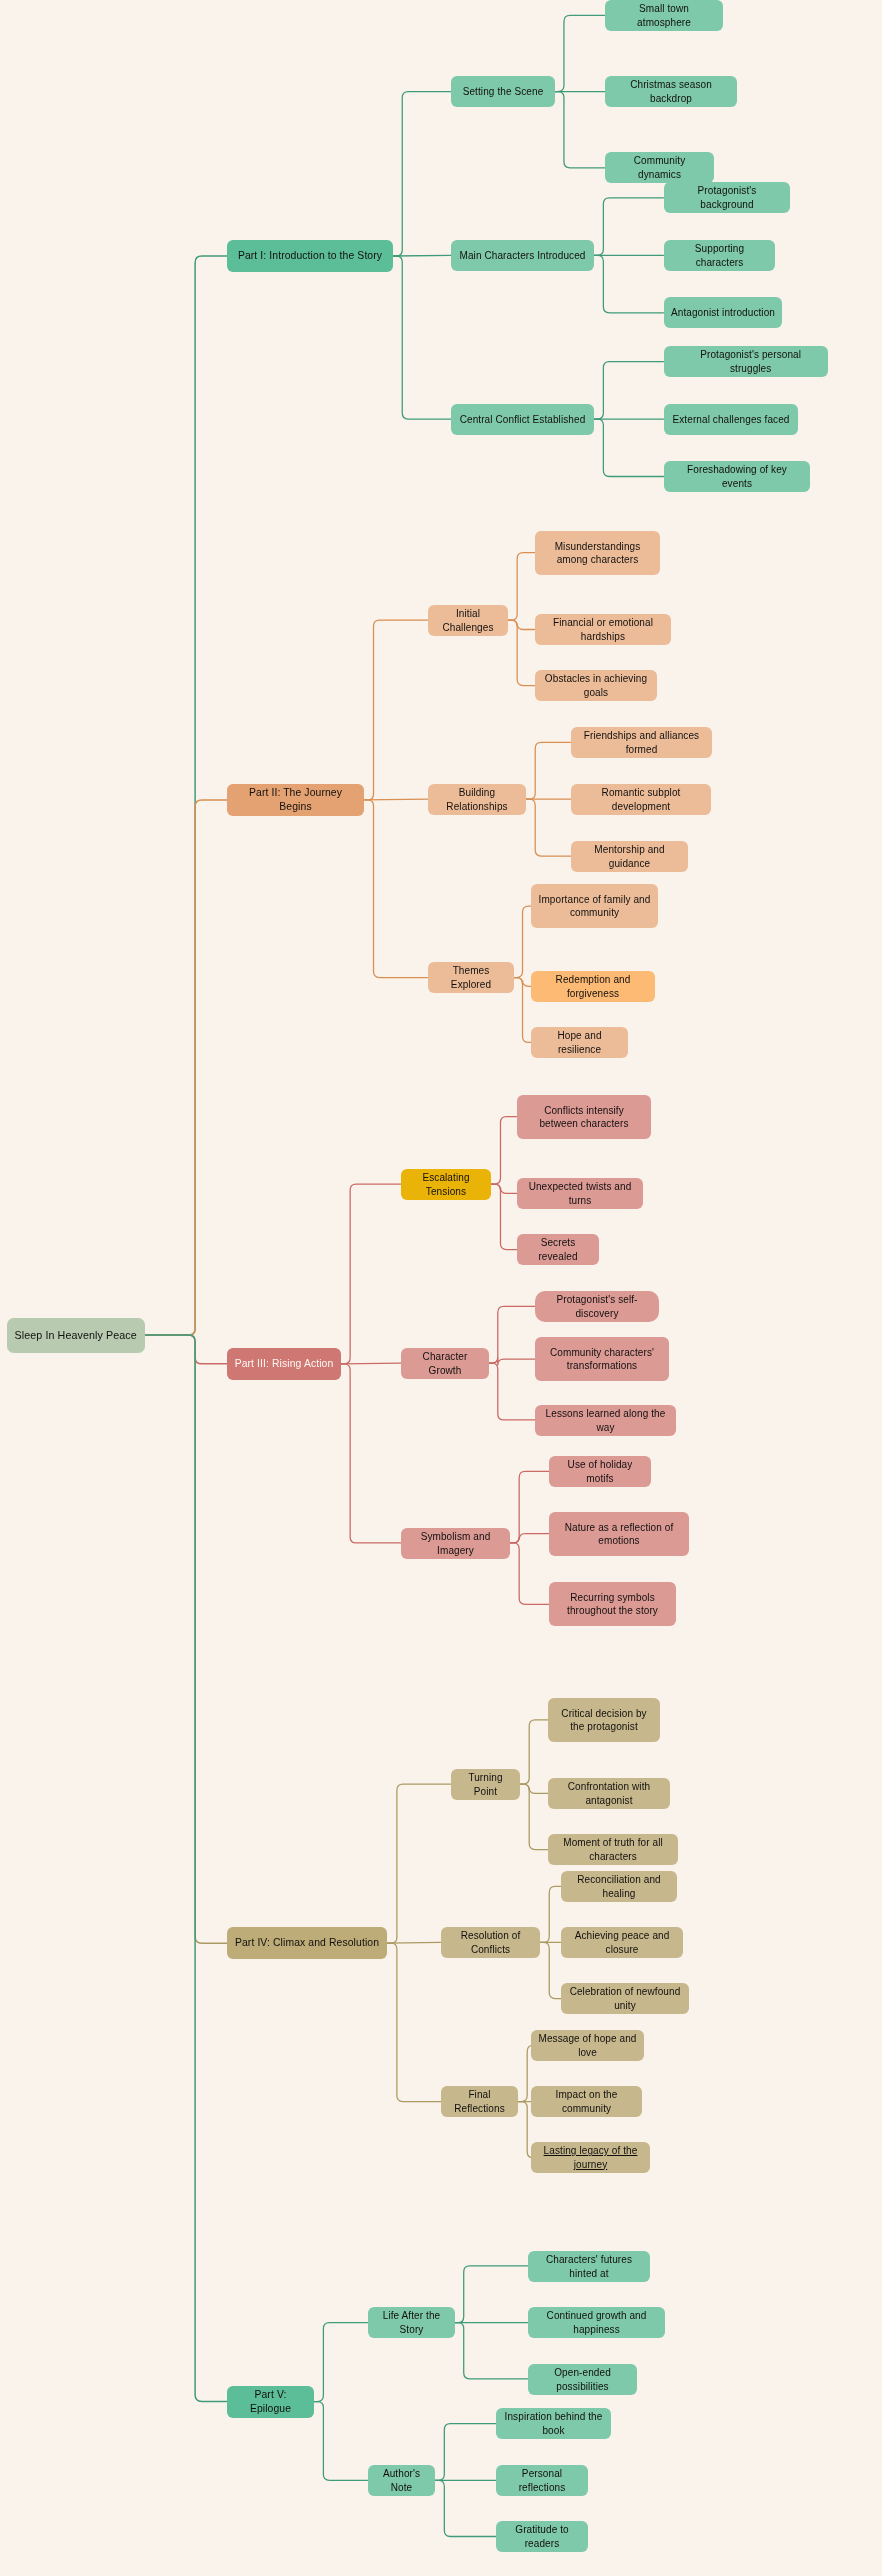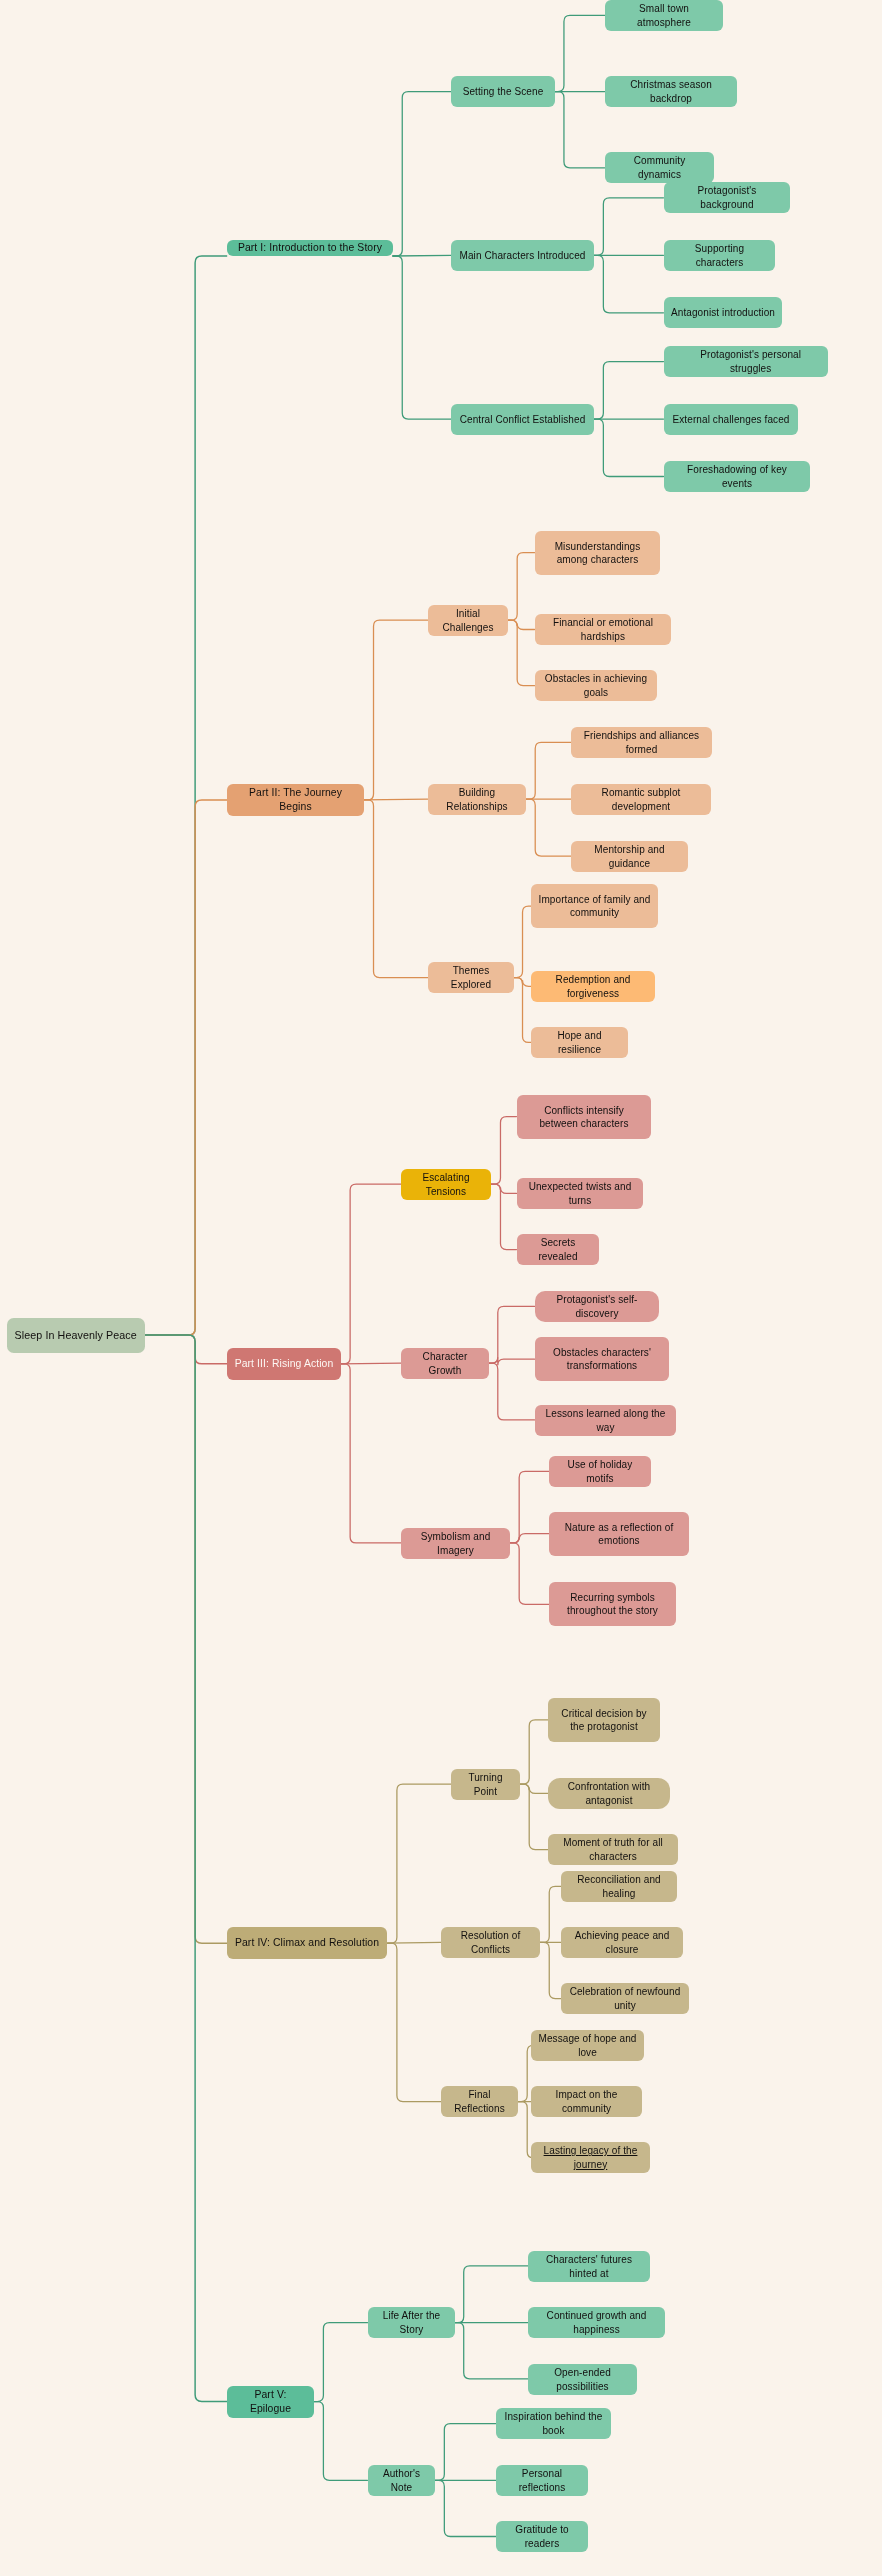--- a/index.html
+++ b/index.html
@@ -89,21 +89,21 @@
       <path d="M 680 3476 L 790 3476" fill="none" stroke="#3f9b79" stroke-width="1.9" stroke-linecap="round"></path>
       <path d="M 680 3476 L 685 3476 Q 694 3476 694 3485 L 694 3551 Q 694 3560 703 3560 L 790 3560" fill="none" stroke="#3f9b79" stroke-width="1.9" stroke-linecap="round"></path>
       <path d="M 470 3594 L 475 3594 Q 484 3594 484 3603 L 484 3703 Q 484 3712 493 3712 L 550 3712" fill="none" stroke="#3f9b79" stroke-width="1.9" stroke-linecap="round"></path>
       <path d="M 651 3712 L 656 3712 Q 665 3712 665 3703 L 665 3636 Q 665 3627 674 3627 L 742 3627" fill="none" stroke="#3f9b79" stroke-width="1.9" stroke-linecap="round"></path>
       <path d="M 651 3712 L 742 3712" fill="none" stroke="#3f9b79" stroke-width="1.9" stroke-linecap="round"></path>
       <path d="M 651 3712 L 656 3712 Q 665 3712 665 3721 L 665 3787 Q 665 3796 674 3796 L 742 3796" fill="none" stroke="#3f9b79" stroke-width="1.9" stroke-linecap="round"></path>
     </svg>
 <div class="node root" style="left: 6.7px; top: 1318px; width: 138px; height: 35px; background: rgb(184, 203, 176); color: rgb(18, 16, 15);">
       <span>Sleep In Heavenly Peace</span>
     </div>
-    <div class="node l1" style="left: 227px; top: 240px; width: 166px; height: 16px; background: rgb(92, 189, 153); color: rgb(18, 16, 15);">
+    <div class="node l1" style="left: 227px; top: 240px; width: 166px; height: 32px; background: rgb(92, 189, 153); color: rgb(18, 16, 15);">
       <span>Part I: Introduction to the Story</span>
     </div>
     <div class="node l2" style="left: 451px; top: 76px; width: 104px; height: 31px; background: rgb(126, 201, 169);">
       <span>Setting the Scene</span>
     </div>
     <div class="node l3" style="left: 605px; top: 0px; width: 118px; height: 31px; background: rgb(126, 201, 169);">
       <span>Small town atmosphere</span>
     </div>
     <div class="node l3" style="left: 605px; top: 76px; width: 132px; height: 31px; background: rgb(126, 201, 169);">
       <span>Christmas season backdrop</span>
@@ -189,21 +189,21 @@
     <div class="node l3" style="left: 517px; top: 1234px; width: 82px; height: 31px; background: rgb(220, 154, 149);">
       <span>Secrets revealed</span>
     </div>
     <div class="node l2" style="left: 401px; top: 1348px; width: 88px; height: 31px; background: rgb(220, 154, 149);">
       <span>Character Growth</span>
     </div>
     <div class="node l3" style="left: 535px; top: 1291px; width: 124px; height: 31px; background: rgb(220, 154, 149); border-radius: 10px;">
       <span>Protagonist's self-discovery</span>
     </div>
     <div class="node l3" style="left: 535px; top: 1337px; width: 134px; height: 44px; background: rgb(220, 154, 149);">
-      <span>Obstacles characters' transformations</span>
+      <span>Community characters' transformations</span>
     </div>
     <div class="node l3" style="left: 535px; top: 1405px; width: 141px; height: 31px; background: rgb(220, 154, 149);">
       <span>Lessons learned along the way</span>
     </div>
     <div class="node l2" style="left: 401px; top: 1528px; width: 109px; height: 31px; background: rgb(220, 154, 149);">
       <span>Symbolism and Imagery</span>
     </div>
     <div class="node l3" style="left: 549px; top: 1456px; width: 102px; height: 31px; background: rgb(220, 154, 149);">
       <span>Use of holiday motifs</span>
     </div>
@@ -215,21 +215,21 @@
     </div>
     <div class="node l1" style="left: 227px; top: 1927px; width: 160px; height: 32px; background: rgb(189, 172, 119); color: rgb(18, 16, 15);">
       <span>Part IV: Climax and Resolution</span>
     </div>
     <div class="node l2" style="left: 451px; top: 1769px; width: 69px; height: 31px; background: rgb(198, 183, 140);">
       <span>Turning Point</span>
     </div>
     <div class="node l3" style="left: 548px; top: 1698px; width: 112px; height: 44px; background: rgb(198, 183, 140);">
       <span>Critical decision by the protagonist</span>
     </div>
-    <div class="node l3" style="left: 548px; top: 1778px; width: 122px; height: 31px; background: rgb(198, 183, 140); border-radius: 12px;">
+    <div class="node l3" style="left: 548px; top: 1778px; width: 122px; height: 31px; background: rgb(198, 183, 140);">
       <span>Confrontation with antagonist</span>
     </div>
     <div class="node l3" style="left: 548px; top: 1834px; width: 130px; height: 31px; background: rgb(198, 183, 140);">
       <span>Moment of truth for all characters</span>
     </div>
     <div class="node l2" style="left: 441px; top: 1927px; width: 99px; height: 31px; background: rgb(198, 183, 140);">
       <span>Resolution of Conflicts</span>
     </div>
     <div class="node l3" style="left: 561px; top: 1871px; width: 116px; height: 31px; background: rgb(198, 183, 140);">
       <span>Reconciliation and healing</span>

